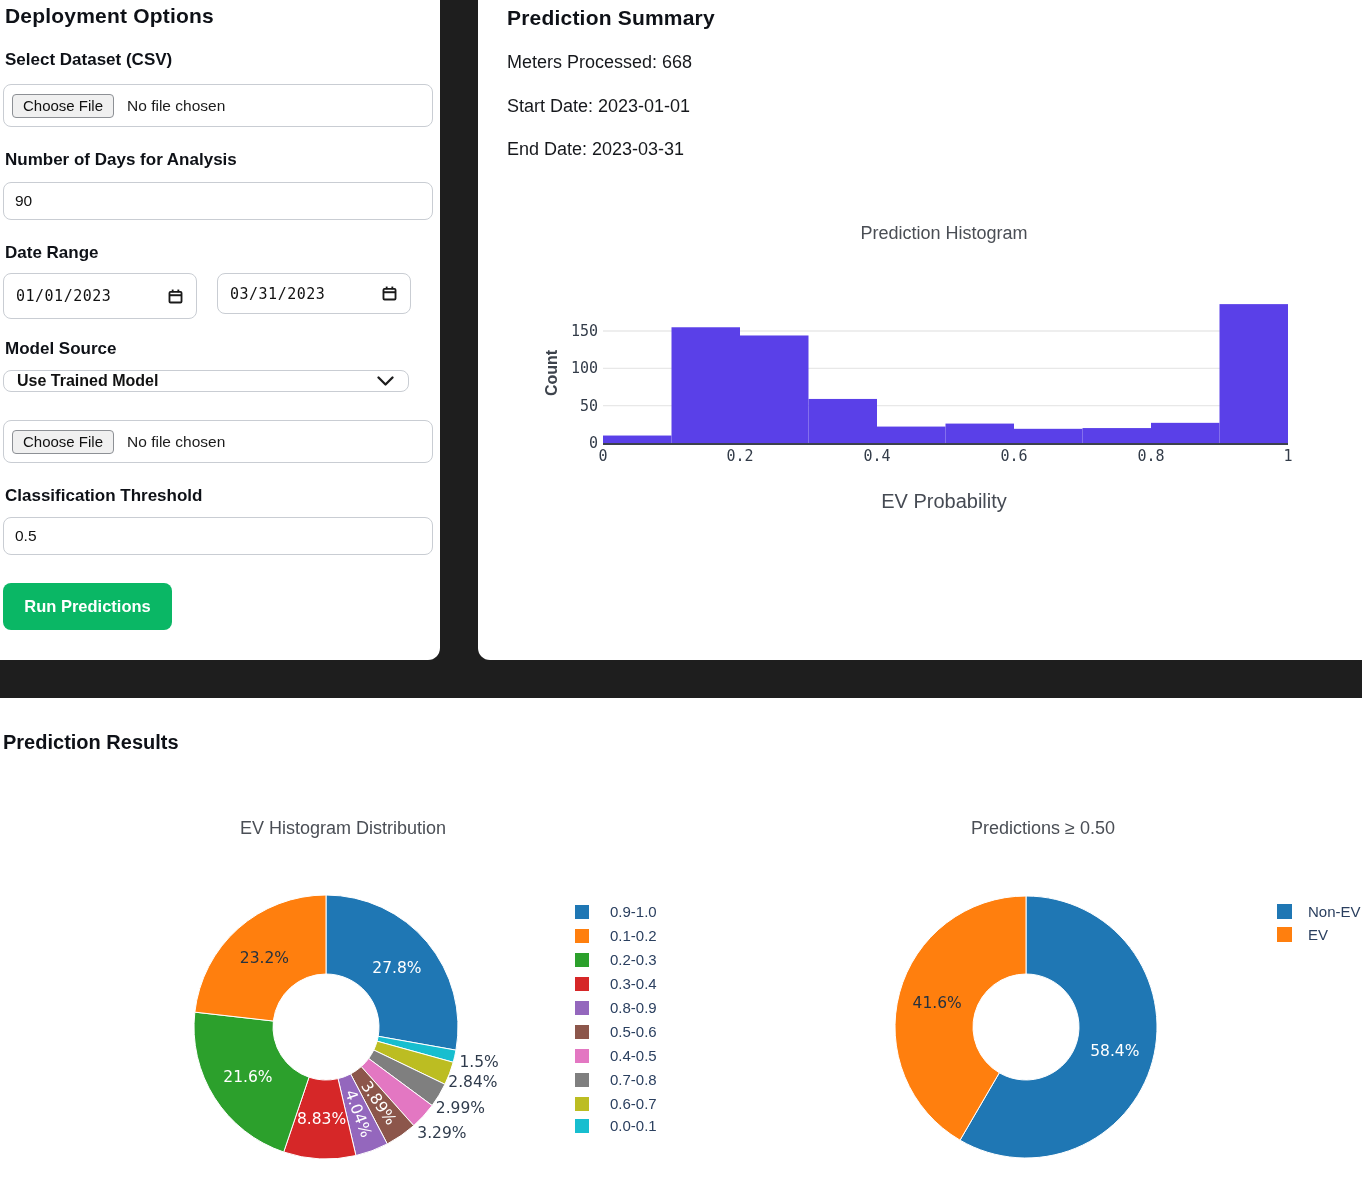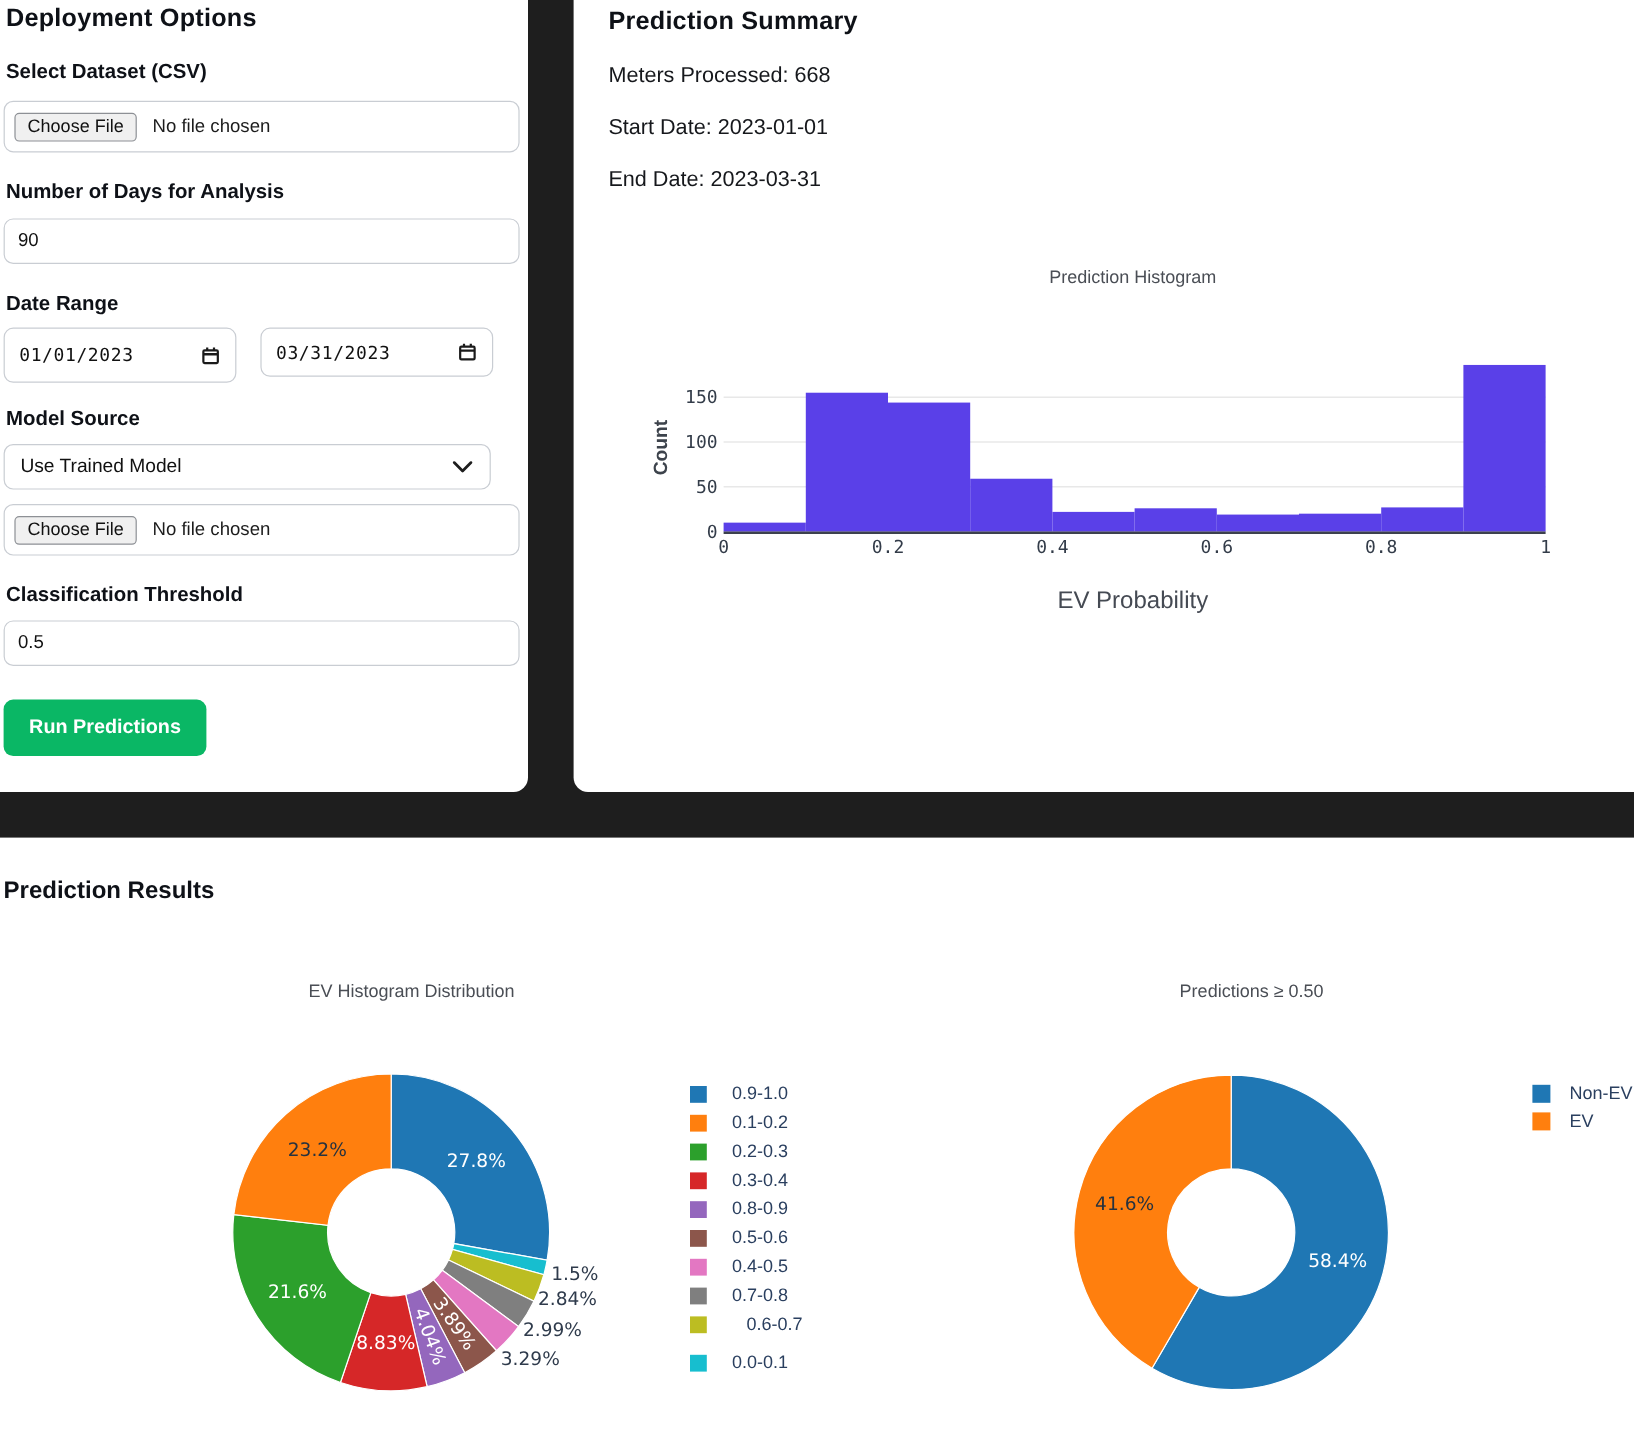--- a/index.html
+++ b/index.html
@@ -14,21 +14,21 @@
   .lbl{font-size:17px;font-weight:bold;color:#0e1117;}
   .box{position:absolute;border:1px solid #c9cdd3;border-radius:8px;background:#fff;}
   .filebox{display:flex;align-items:center;padding-left:8px;}
   .file-btn{border:1px solid #8d9095;background:#f0f0f0;border-radius:4px;padding:2px 10px 3px 10px;font-size:15px;color:#111;white-space:nowrap;}
   .file-status{margin-left:13px;font-size:15.5px;color:#1c1c1c;}
   .tinput{position:absolute;border:1px solid #c9cdd3;border-radius:8px;background:#fff;font-size:15.5px;color:#111;padding-left:11px;font-family:"Liberation Sans",sans-serif;outline:none;}
   .datebox{display:flex;align-items:center;justify-content:space-between;padding:0 12px;font-family:"DejaVu Sans Mono",monospace;font-size:15px;color:#111;letter-spacing:0.5px;}
   .selectbox{display:flex;align-items:center;justify-content:space-between;padding:0 14px 0 13px;font-size:16px;color:#111;cursor:pointer;}
   .runbtn{position:absolute;left:3px;top:583px;width:169px;height:47px;border:none;border-radius:8px;color:#ffffff;font-weight:bold;font-size:16.5px;font-family:"Liberation Sans",sans-serif;cursor:pointer;}
   .sum-line{font-size:18px;color:#16181c;}
-  .chart-title{position:absolute;text-align:center;font-size:15px;color:#4a4e55;}
+  .chart-title{position:absolute;text-align:center;font-size:18px;color:#4a4e55;}
   .axis-title{position:absolute;text-align:center;font-size:20px;color:#454a53;}
   #count-label{left:512px;top:364px;width:80px;text-align:center;transform:rotate(-90deg);font-weight:bold;font-size:16px;color:#3d434c;position:absolute;}
   #charts-overlay{position:absolute;left:0;top:0;width:1362px;height:1195px;z-index:3;pointer-events:none;}
   .tick{font-family:"DejaVu Sans Mono",monospace;font-size:15px;fill:#333c49;}
   .pielabel{font-family:"DejaVu Sans",sans-serif;font-size:15.5px;}
   .legend{position:absolute;z-index:4;}
   .legend-item{display:flex;align-items:center;height:15px;font-size:15px;color:#2a3f5f;cursor:pointer;}
   .legend-swatch{display:inline-block;flex:0 0 auto;}
   .results-h{font-size:20px;font-weight:bold;color:#0e1117;}
   svg.cal{display:block;}
@@ -62,21 +62,21 @@
     <span>03/31/2023</span>
     <svg class="cal" width="17" height="17" viewBox="0 0 24 24">
       <rect x="3.5" y="5.5" width="17" height="15" rx="1.5" fill="none" stroke="#1a1a1a" stroke-width="2.6"></rect>
       <line x1="3.5" y1="10.2" x2="20.5" y2="10.2" stroke="#1a1a1a" stroke-width="2.8"></line>
       <line x1="8" y1="2.2" x2="8" y2="6" stroke="#1a1a1a" stroke-width="2.6"></line>
       <line x1="16" y1="2.2" x2="16" y2="6" stroke="#1a1a1a" stroke-width="2.6"></line>
     </svg>
   </div>
 
   <div class="abs lbl" style="left:5px;top:339px;">Model Source</div>
-  <div class="box selectbox" style="left:3px;top:370px;width:406px;height:38px;">
+  <div class="box selectbox" style="left:3px;top:370px;width:406px;height:22px;font-weight:bold;">
     <span>Use Trained Model</span>
     <svg width="17" height="11" viewBox="0 0 17 11">
       <path d="M1.5 1.5 L8.5 8.5 L15.5 1.5" fill="none" stroke="#1d1d1d" stroke-width="2.3" stroke-linecap="round" stroke-linejoin="round"></path>
     </svg>
   </div>
 
   <div class="box filebox" style="left:3px;top:420px;width:430px;height:43px;">
     <span class="file-btn">Choose File</span>
     <span class="file-status">No file chosen</span>
   </div>
@@ -130,21 +130,21 @@
       <span>0.5-0.6</span>
     </div>
     <div class="legend-item" style="margin-bottom: 9px;">
       <span class="legend-swatch" style="width: 14px; height: 14px; background: rgb(227, 119, 194); margin-right: 21px;"></span>
       <span>0.4-0.5</span>
     </div>
     <div class="legend-item" style="margin-bottom: 9px;">
       <span class="legend-swatch" style="width: 14px; height: 14px; background: rgb(127, 127, 127); margin-right: 21px;"></span>
       <span>0.7-0.8</span>
     </div>
-    <div class="legend-item" style="margin-bottom: 17px; gap: 12px;">
+    <div class="legend-item" style="margin-bottom: 7px;">
       <span class="legend-swatch" style="width: 14px; height: 14px; background: rgb(188, 189, 34); margin-right: 21px;"></span>
       <span>0.6-0.7</span>
     </div>
     <div class="legend-item" style="margin-bottom: 9px;">
       <span class="legend-swatch" style="width: 14px; height: 14px; background: rgb(23, 190, 207); margin-right: 21px;"></span>
       <span>0.0-0.1</span>
     </div>
   </div>
 <div id="pie2-legend" class="legend" style="left:1277px;top:904px;">
     <div class="legend-item" style="margin-bottom: 8px;">

